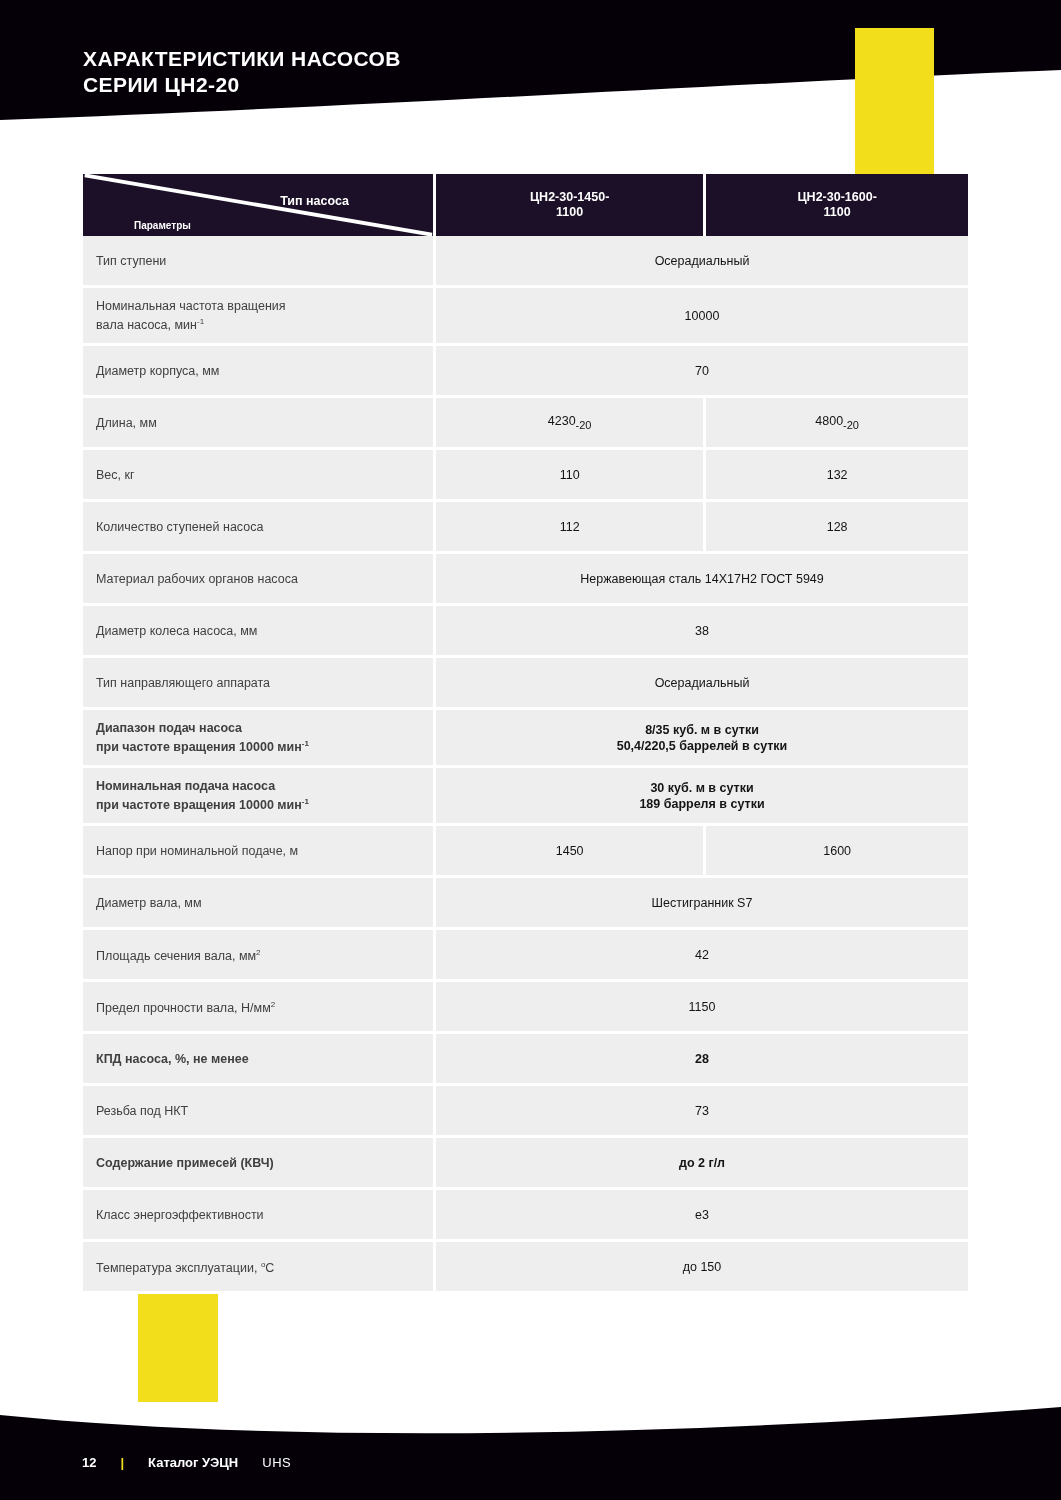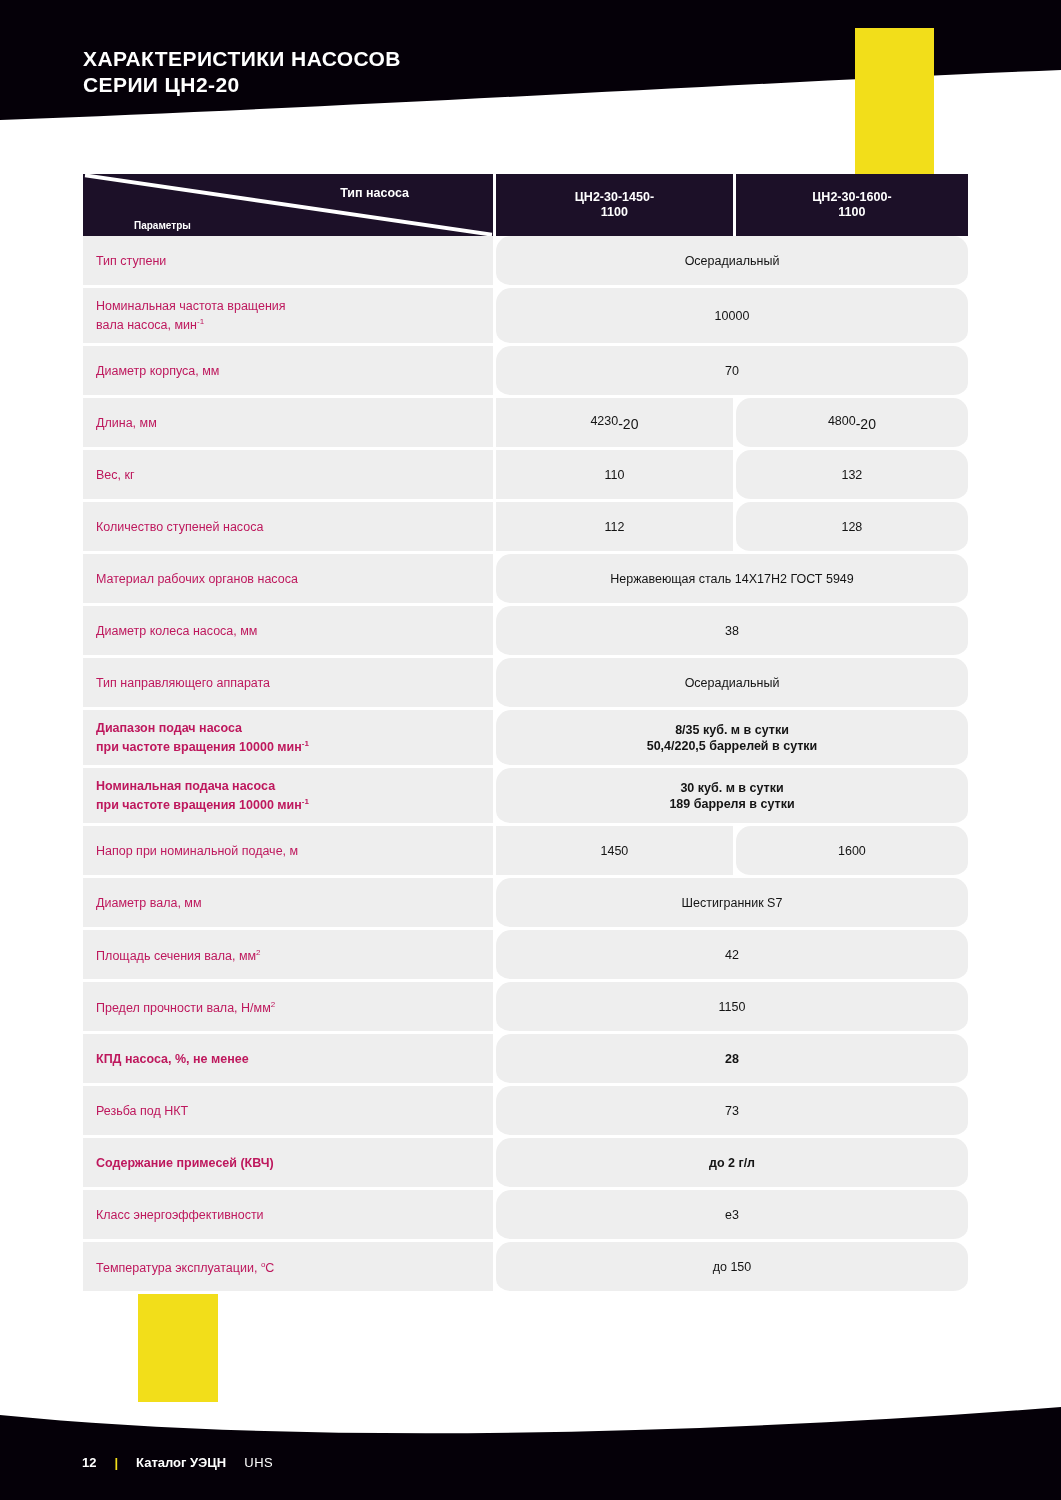--- a/index.html
+++ b/index.html
@@ -44,56 +44,56 @@
   .thead-cell:last-child { border-right:none; }
   .thead-corner {
     position:relative; background:#1c1028; color:#ffffff;
     height:48px; padding:0; border-right:3px solid #ffffff;
     overflow:hidden;
   }
   .thead-corner .diag {
     position:absolute; left:0; top:0; width:100%; height:100%;
   }
   .corner-top {
-    position:absolute; right:84px; top:12px;
+    position:absolute; right:84px; top:20px;
     font-size:12.5px; font-weight:bold; color:#ffffff;
   }
   .corner-bottom {
     position:absolute; left:11px; bottom:5px;
     font-size:10px; font-weight:bold; color:#ffffff;padding-left:40px;
   }
 
   
   .param-cell {
-    background:#eeeeee; color:#be185d;
+    background:#eeeeee; color:#404040;
     font-size:12.5px; line-height:16px;
-    padding:10px 13px; width:413px;
+    padding:10px 13px; width:353px;
     border-right:3px solid #ffffff;
     border-bottom:3px solid #ffffff;
   }
   .val-cell {
     background:#eeeeee; color:#141414;
     font-size:12.5px; line-height:16px;
     text-align:center; padding:10px 8px;
     border-right:3px solid #ffffff;
     border-bottom:3px solid #ffffff;
   }
-  .val-cell:last-child { border-right:none;border-radius:15px; }
+  .val-cell:last-child { border-right:none; }
   .bold { font-weight:bold;margin-top:20px; }
   .row-h { height:52px; }
 
   sup.unit { font-size:8px; vertical-align:super; }
-  sub.tol  { font-size:14px; vertical-align:sub; }
+  sub.tol  { font-size:11px; vertical-align:sub; }
 
   
   #footer-band { position:absolute; left:0; bottom:0; width:1061px; height:110px; z-index:5; }
   #footer-band svg { display:block; width:1061px; height:110px; }
   #footer-text {
     position:absolute; left:82px; bottom:30px; z-index:6;
-    display:flex; align-items:center; gap:18px;
+    display:flex; align-items:center; gap:24px;
     font-size:13px; color:#ffffff;
   }
   #footer-pagenum { font-weight:bold; }
   #footer-sep { color:#f2de1a; font-weight:bold; }
   #footer-label { font-weight:bold; }
   #footer-brand { font-weight:normal; letter-spacing:0.6px; }
 </style>
 </head>
 <body>
 

